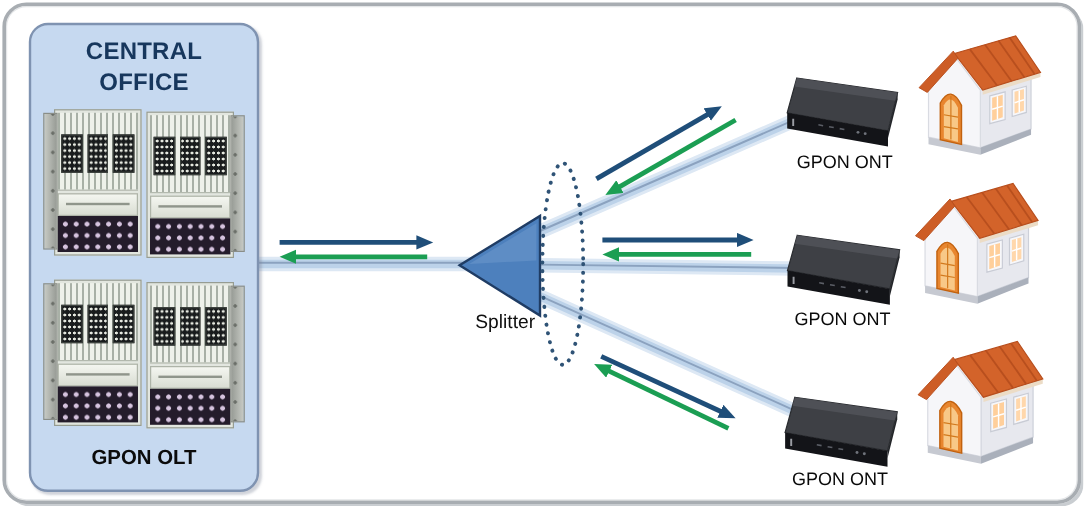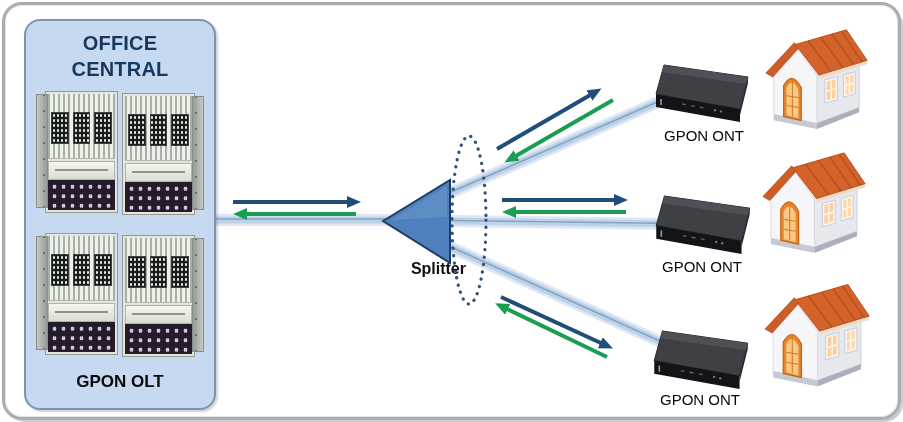--- a/index.html
+++ b/index.html
@@ -61,22 +61,22 @@
     content:"";position:absolute;left:6px;right:6px;top:7px;height:2px;background:#8f958b;
   }
   .rack .cables{
     position:absolute;left:2px;right:2px;bottom:2px;height:30px;
     background-color:#241c2b;
     background-image:radial-gradient(#d5c3de 1.7px,rgba(0,0,0,0) 2.2px);
     background-size:9px 9.5px;background-position:2px 2px;
   }
   
   .splitter-label{
-    position:absolute;left:376px;top:260px;width:90px;text-align:right;
-    font-size:16px;font-weight:bold;color:#101010;z-index:3;
+    position:absolute;left:376px;top:260px;width:90px;text-align:center;
+    font-size:16px;font-weight:normal;color:#101010;z-index:3;
   }
   .ont-label{
     position:absolute;width:118px;text-align:center;
     font-size:15px;font-weight:normal;color:#090909;z-index:3;
   }
   .node{position:absolute;z-index:2;}
 </style>
 </head>
 <body>
 
@@ -170,22 +170,22 @@
 
     <line x1="502" y1="200" x2="617" y2="200" stroke-width="4" marker-end="url(#ah-b)" stroke="#1F4E79"></line>
     <line x1="626" y1="212" x2="513" y2="212" stroke-width="4" marker-end="url(#ah-g)" stroke="#1B9E53"></line>
 
     <line x1="501" y1="297" x2="603" y2="344" stroke-width="4" marker-end="url(#ah-b)" stroke="#1F4E79"></line>
     <line x1="607" y1="357" x2="505" y2="308" stroke-width="4" marker-end="url(#ah-g)" stroke="#1B9E53"></line>
   </svg>
 
   <div class="co-box" style="background:#C6D9F0;">
     <div class="co-title" style="color:#17375D;">
+      <div>CENTRAL</div>
       <div>OFFICE</div>
-      <div>CENTRAL</div>
     </div>
 
     <div class="co-racks">
       <div class="rack" style="left:4px;top:0;">
         <div class="body">
             <div class="cards"></div>
             <div class="grids">
               <div class="grid"></div>
               <div class="grid"></div>
               <div class="grid"></div>

